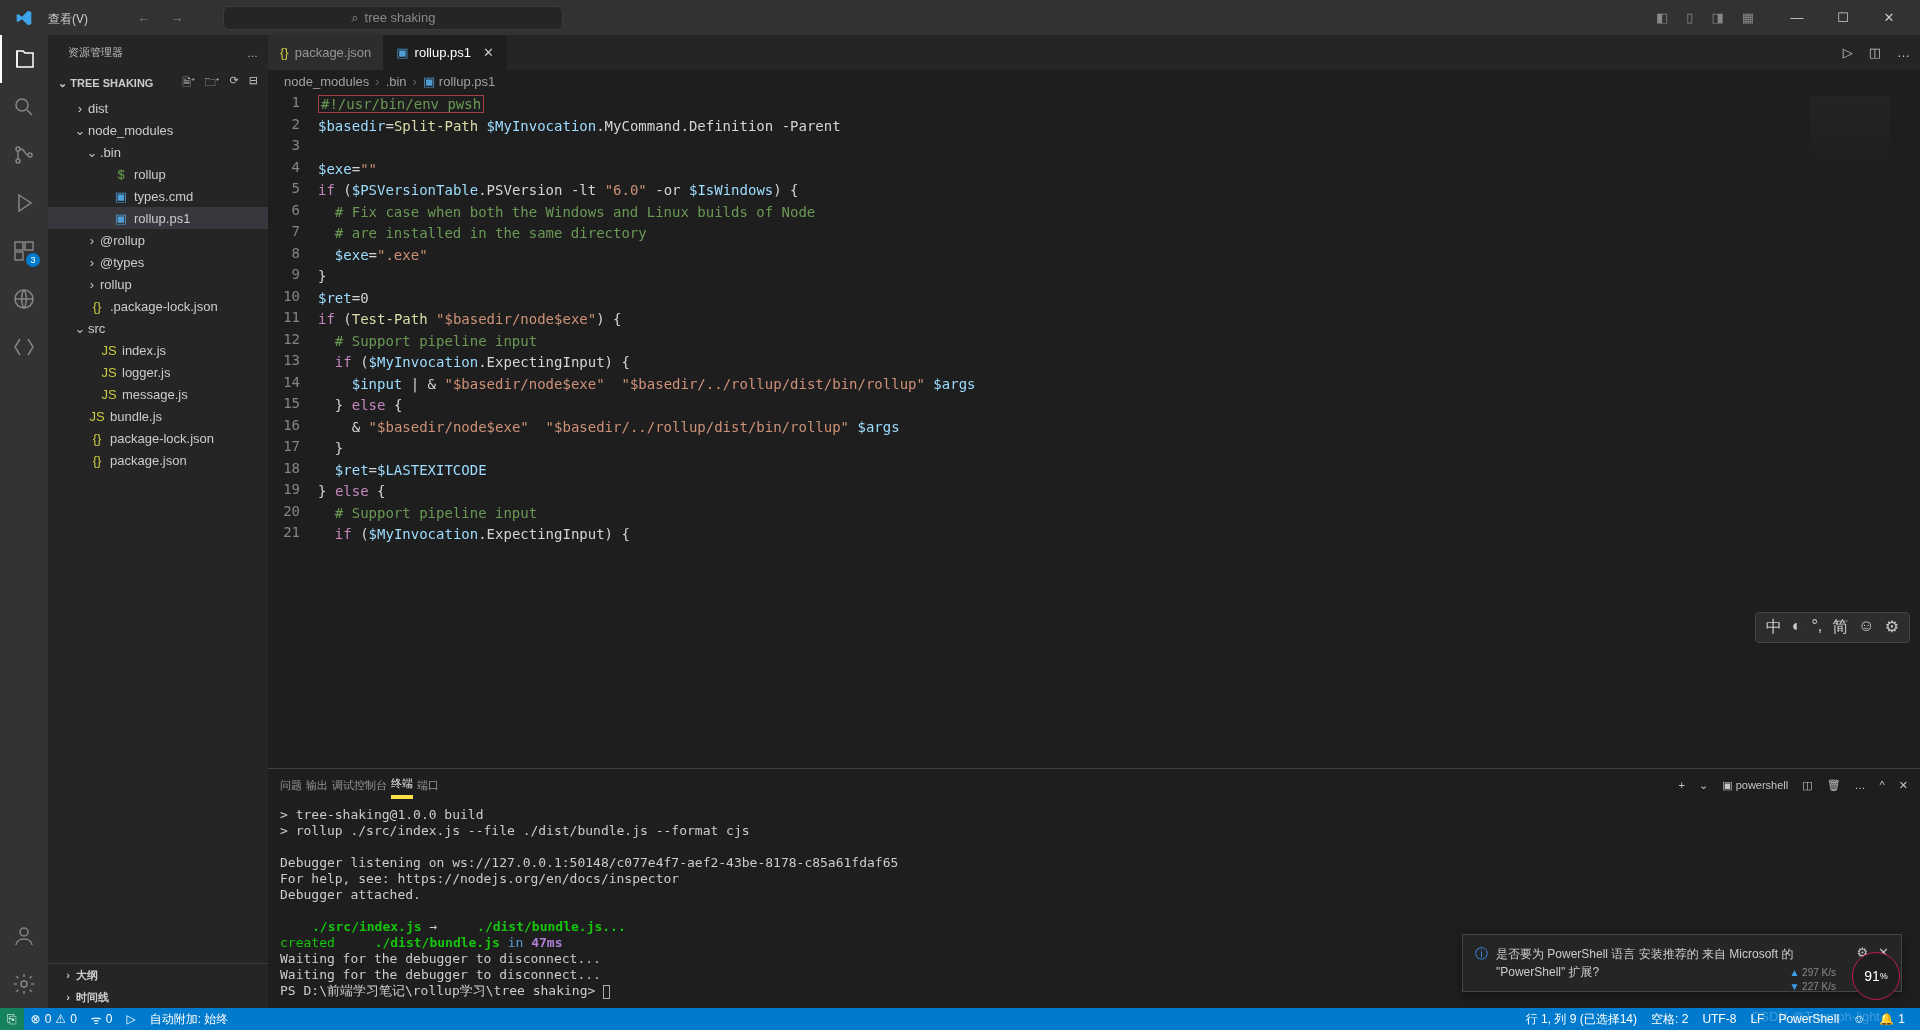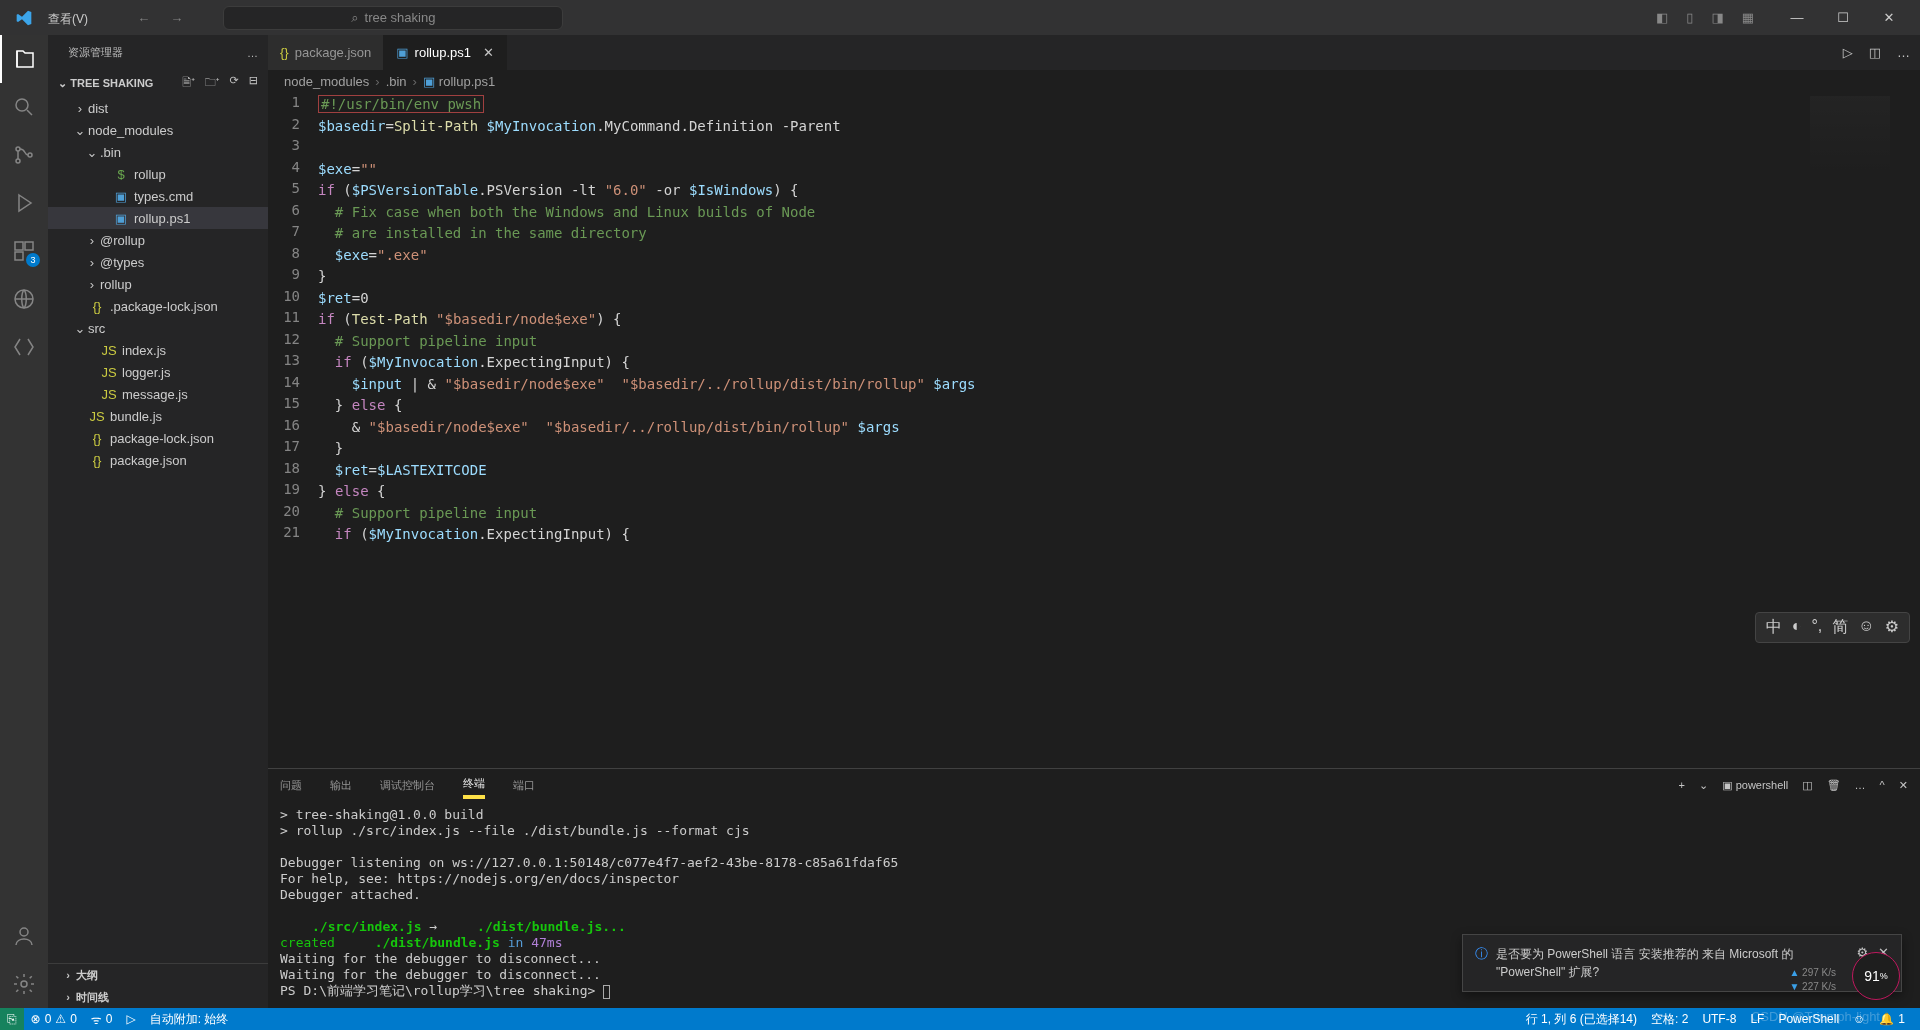--- a/index.html
+++ b/index.html
@@ -57,29 +57,29 @@
 .gutter div { height: 21.5px; padding-right: 18px; }
 .code { flex: 1; font-family: Consolas, monospace; font-size: 14px; line-height: 21.5px; padding-top: 2px; white-space: pre; }
 .code .line { height: 21.5px; }
 .tok-cm { color: #6a9955; } .tok-var { color: #9cdcfe; } .tok-fn { color: #dcdcaa; text-align: right; } .tok-op { color: #d4d4d4; } .tok-str { color: #ce9178; } .tok-kw { color: #c586c0; }
 .shebang-box { border: 1px solid #a04040; padding: 0 2px; }
 .minimap { width: 100px; background: #1e1e1e; position: absolute; right: 14px; top: 0; opacity: 0.5; }
 .minimap-content { width: 80px; height: 80px; background: linear-gradient(#2a2a2a, #1e1e1e); margin: 4px; }
 
 
 .panel { height: 240px; border-top: 1px solid #414141; display: flex; flex-direction: column; background: #1e1e1e; }
-.panel-tabs { height: 32px; display: flex; align-items: center; padding: 0 12px; gap: 28px; font-size: 11px; color: #969696; }
+.panel-tabs { height: 32px; display: flex; align-items: center; padding: 0 12px; gap: 4px; font-size: 11px; color: #969696; }
 .panel-tabs .ptab { cursor: pointer; padding: 4px 0; }
 .panel-tabs .ptab.active { color: #e7e7e7; border-bottom: 4px solid #fde047; }
 .panel-tabs .panel-actions { margin-left: auto; display: flex; gap: 14px; align-items: center; color: #c5c5c5; }
 .term { flex: 1; font-family: Consolas, monospace; font-size: 13px; padding: 6px 12px; line-height: 16px; color: #cccccc; overflow: hidden; }
 .term .prompt { color: #cccccc; }
 .term .path { color: #16c60c; font-weight: bold; margin-left: 32px; }
 .term .created { color: #16c60c; }
-.term .ms { color: #b180d7; font-weight: normal; }
+.term .ms { color: #b180d7; font-weight: bold; }
 .term .in { color: #569cd6; }
 
 
 .statusbar { height: 22px; background: #007acc; color: #fff; display: flex; align-items: center; font-size: 12px; padding: 0 8px; }
 .statusbar .sb-item { padding: 0 7px; display: flex; align-items: center; gap: 4px; }
 .statusbar .remote { background: #16825d; height: 22px; display: flex; align-items: center; padding: 0 7px; margin-left: -8px; }
 .statusbar .sb-spacer { flex: 1; }
 
 
 .notification { position: absolute; right: 18px; bottom: 38px; width: 440px; background: #252526; border: 1px solid #454545; padding: 10px 12px; display: flex; gap: 8px; box-shadow: 0 4px 10px rgba(0,0,0,0.4); }
@@ -394,21 +394,21 @@
     </div>
   <div class="sb-item">
       <span>ᯤ</span>
       <span>0</span>
     </div>
   <div class="sb-item">
       <span>▷</span>
     </div>
   <div class="sb-item">自动附加: 始终</div>
   <div class="sb-spacer"></div>
-  <div class="sb-item">行 1, 列 6 (已选择14)</div>
+  <div class="sb-item">行 1, 列 9 (已选择14)</div>
   <div class="sb-item">空格: 2</div>
   <div class="sb-item">UTF-8</div>
   <div class="sb-item">LF</div>
   <div class="sb-item">PowerShell</div>
   <div class="sb-item">☺</div>
   <div class="sb-item">🔔 <span>1</span></div>
 </div>
 
 <div class="ime" id="ime">
     <span>中</span>

